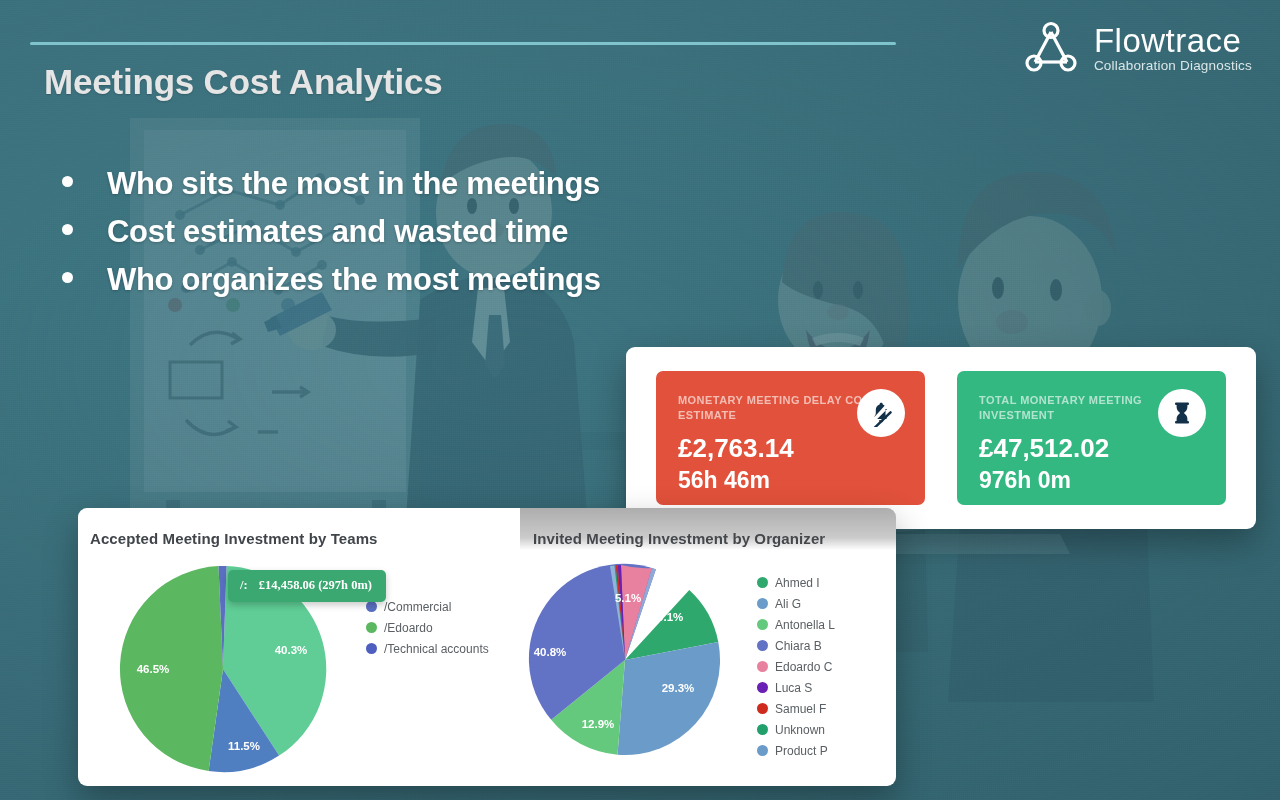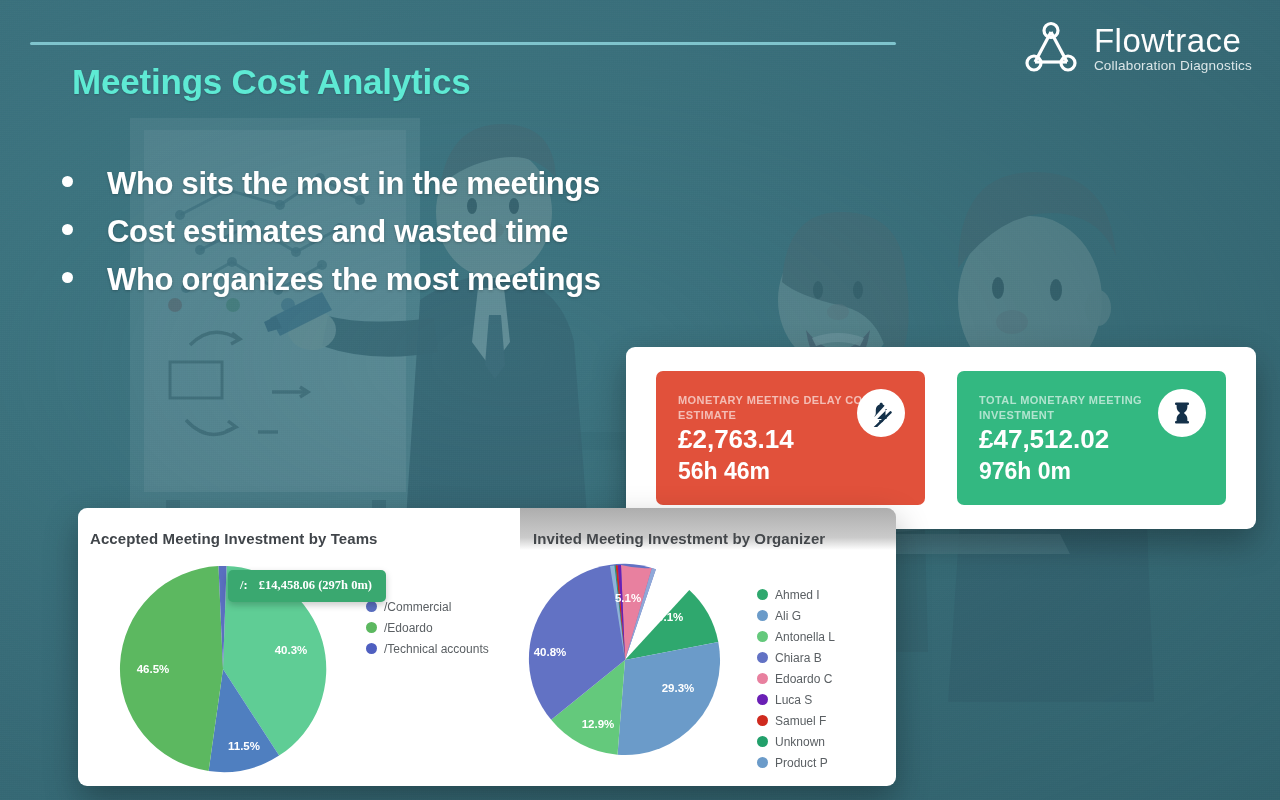--- a/index.html
+++ b/index.html
@@ -34,22 +34,22 @@
       repeating-linear-gradient(0deg, rgba(255,255,255,.08) 0 1px, rgba(0,0,0,.05) 1px 2px),
       repeating-linear-gradient(90deg, rgba(255,255,255,.05) 0 1px, rgba(0,0,0,.05) 1px 2px);
   }
 
   
   #rule {
     position: absolute; left: 30px; top: 42px; width: 866px; height: 3px;
     background: #7fc4cd; border-radius: 2px;
   }
   #page-title {
-    position: absolute; left: 72px; top: 62px;
-    font-size: 35px; font-weight: bold; color: #5eead4;
+    position: absolute; left: 44px; top: 62px;
+    font-size: 35px; font-weight: bold; color: #e5e5e5;
     letter-spacing: -0.2px;
     text-shadow: 0 1px 2px rgba(0,0,0,.18);
   }
 
   
   #bullets {
     position: absolute; left: 62px; top: 160px; width: 760px;
     list-style: none;
   }
   #bullets li {
@@ -97,20 +97,21 @@
   }
   .kpi-card.red   { background: #e1513b; }
   .kpi-card.green { background: #33b881; }
   .kpi-label {
     font-size: 11px; font-weight: bold; letter-spacing: .45px;
     color: rgba(255,255,255,.62);
     line-height: 15px; text-transform: uppercase;
     max-width: 200px;
   }
   .kpi-value {
+    margin-top: 9px;
     font-size: 26px; font-weight: bold; color: #ffffff; line-height: 33px;
   }
   .kpi-sub {
     font-size: 23px; font-weight: bold; color: #ffffff; line-height: 30px;
   }
   .kpi-icon {
     position: absolute; right: 20px; top: 18px;
     width: 48px; height: 48px; border-radius: 50%;
     background: #ffffff;
     display: flex; align-items: center; justify-content: center;
@@ -446,21 +447,21 @@
           <path d="M110 104 L99.4 9.4 A95 95 0 0 1 95.0 9.9 Z" fill="#8fb4d8"></path>
 
           <text class="slice-label" x="152" y="65" text-anchor="middle">10.1%</text>
           <text class="slice-label" x="163" y="136" text-anchor="middle">29.3%</text>
           <text class="slice-label" x="83" y="172" text-anchor="middle">12.9%</text>
           <text class="slice-label" x="35" y="100" text-anchor="middle">40.8%</text>
           <text class="slice-label" x="113" y="46" text-anchor="middle">5.1%</text>
         </svg>
       </div>
 
-      <div class="legend" style="left:224px; top:76px;">
+      <div class="legend" style="left:224px; top:64px;">
         <div class="legend-item">
           <span class="legend-swatch" style="background:#2fa86e"></span>
           <span class="legend-label">Ahmed I</span>
         </div>
         <div class="legend-item">
           <span class="legend-swatch" style="background:#6b9bc9"></span>
           <span class="legend-label">Ali G</span>
         </div>
         <div class="legend-item">
           <span class="legend-swatch" style="background:#64c97c"></span>

